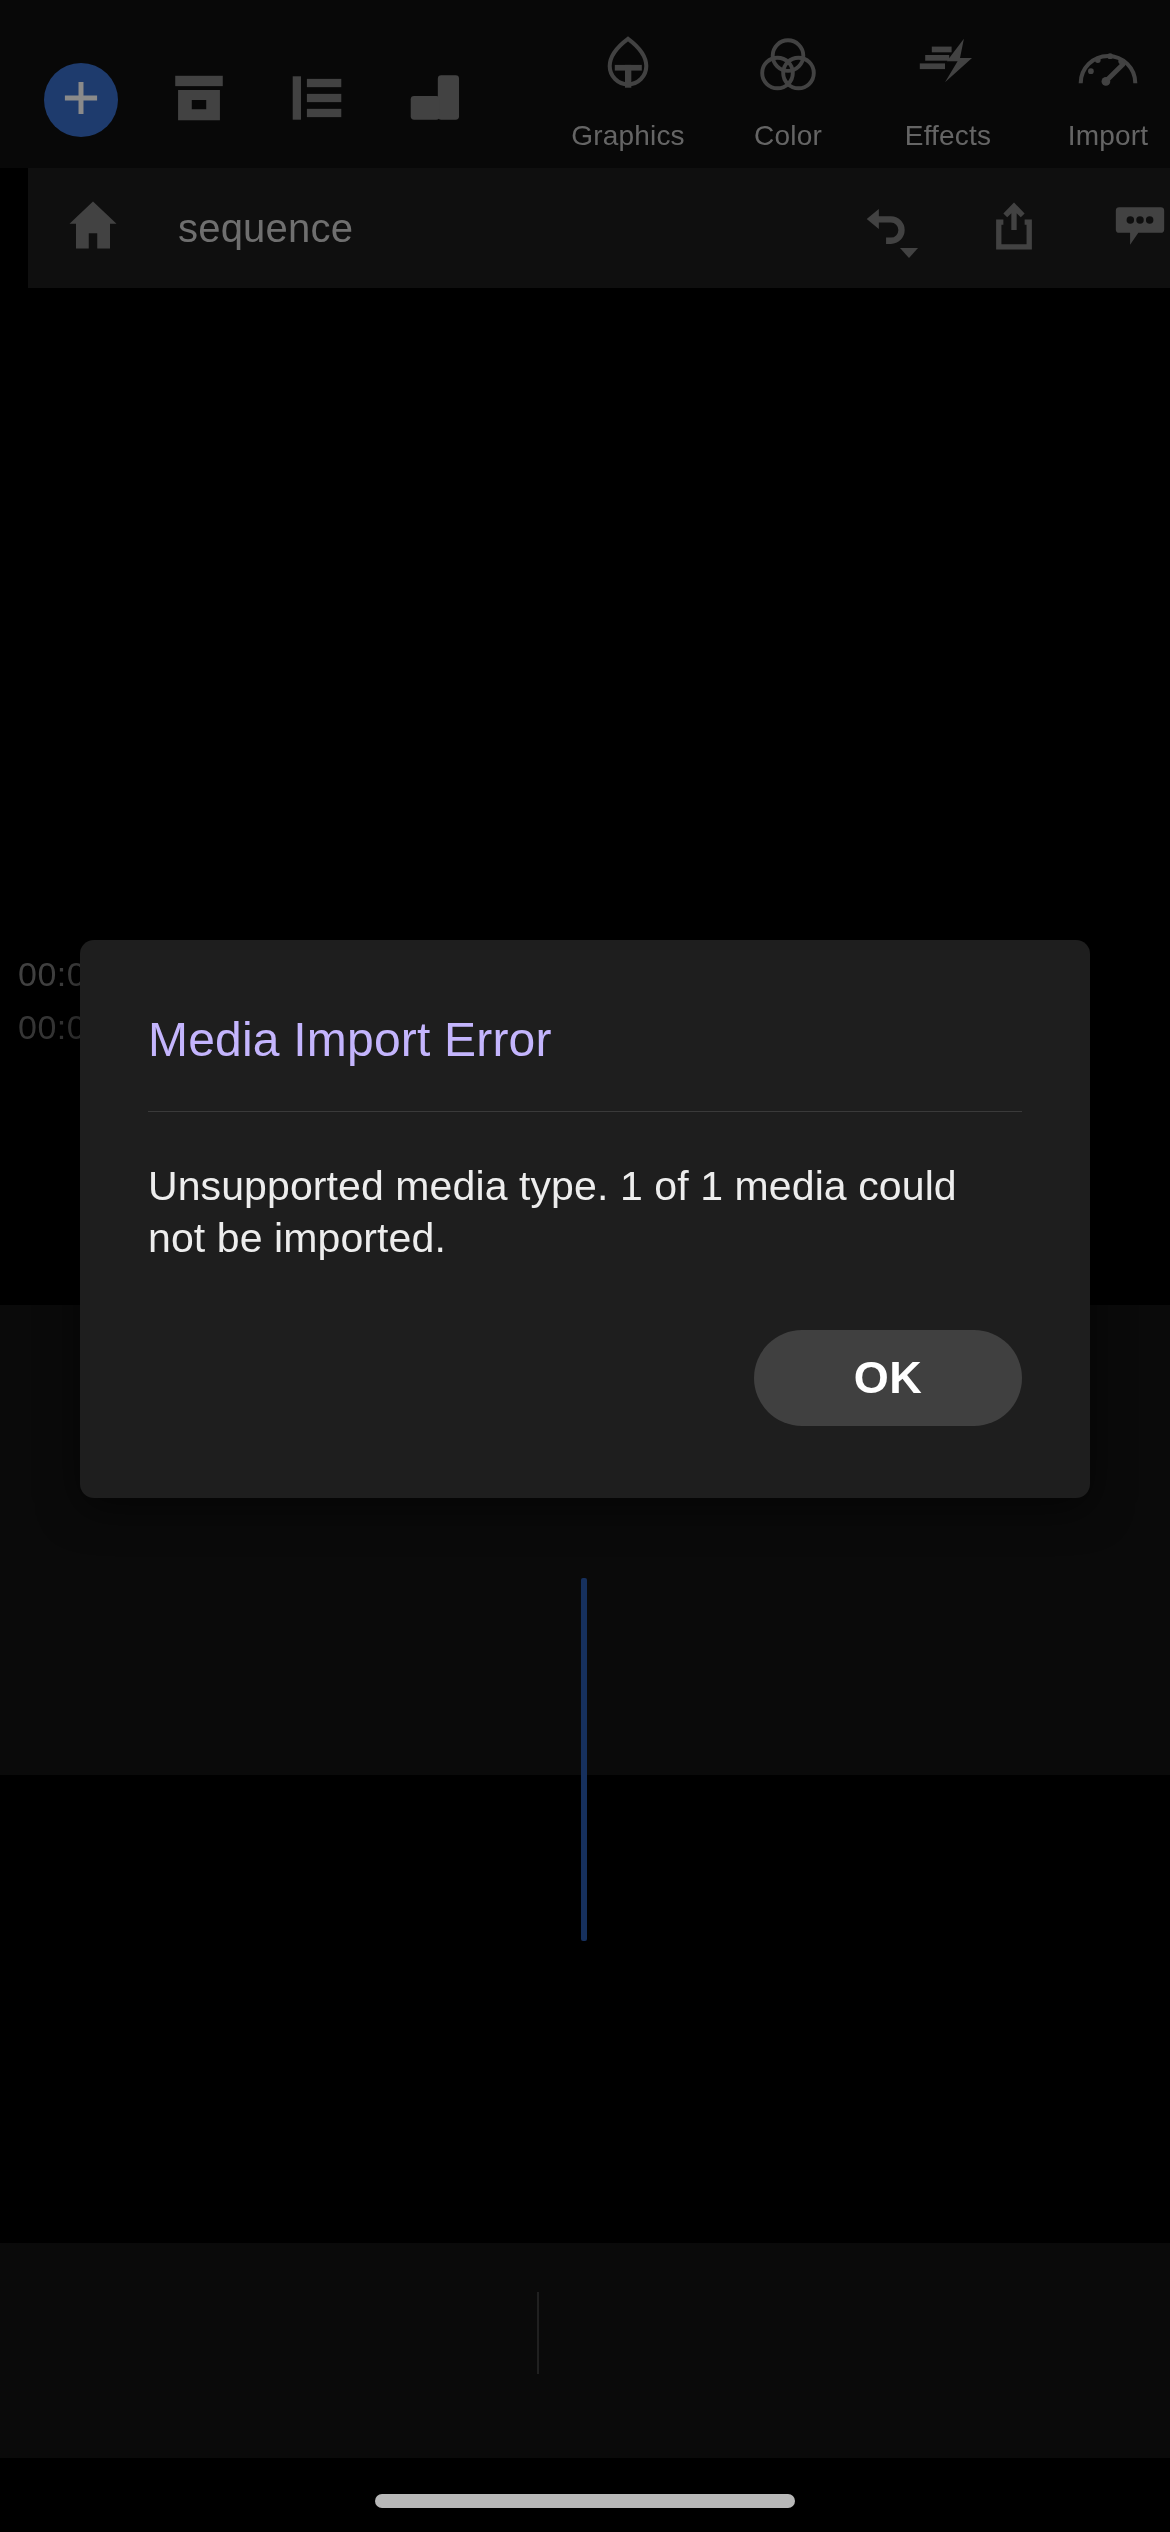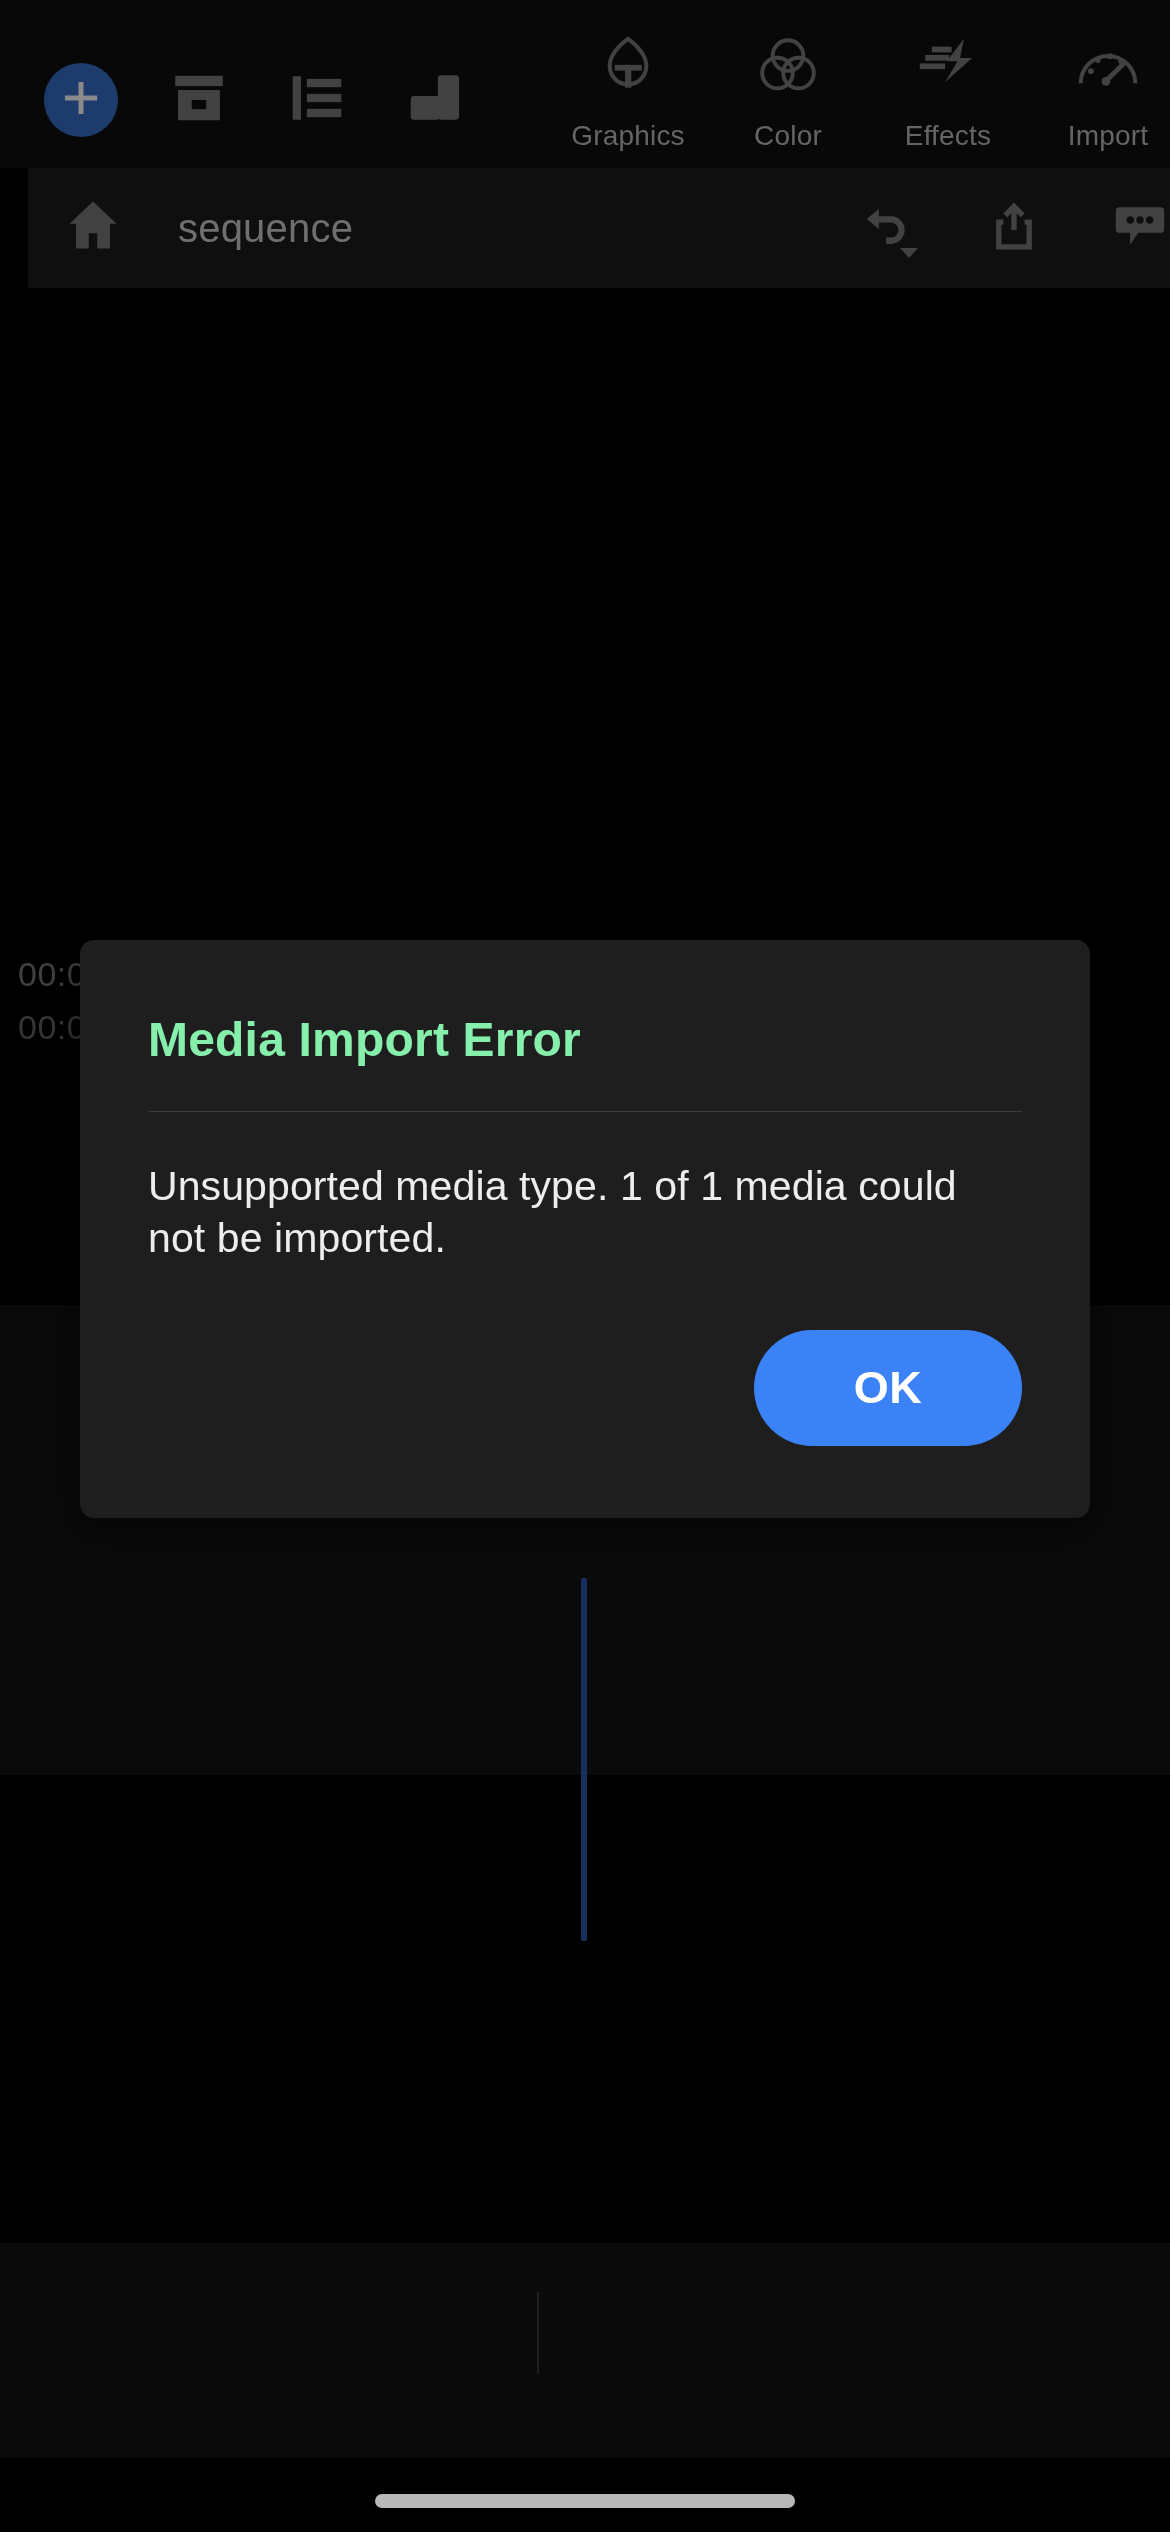--- a/index.html
+++ b/index.html
@@ -210,22 +210,22 @@
     left: 80px; top: 940px;
     width: 1010px;
     background: #1e1e1e;
     border-radius: 14px;
     z-index: 11;
     padding: 0 0 0 0;
     box-shadow: 0 10px 40px rgba(0,0,0,.55);
   }
   .dialog-title {
     font-size: 48px;
-    font-weight: bold;
-    color: #86efac;
+    font-weight: normal;
+    color: #c4b5fd;
     padding: 72px 33px 0 68px;
     letter-spacing: .2px;
   }
   .dialog-rule {
     height: 1px;
     background: #3a3a3a;
     margin: 44px 68px 0 68px;
   }
   .dialog-message {
     font-size: 41px;
@@ -234,23 +234,23 @@
     padding: 48px 108px 0 68px;
     letter-spacing: .1px;
   }
   .dialog-actions {
     display: flex;
     justify-content: flex-end;
     padding: 66px 68px 72px 68px;
   }
   .ok-button {
     min-width: 268px;
-    height: 116px;
+    height: 96px;
     border-radius: 62px;
-    background: #3b82f6;
+    background: #404040;
     color: #ffffff;
     font-size: 45px;
     font-weight: bold;
     border: none;
     display: flex;
     align-items: center;
     justify-content: center;
     letter-spacing: .5px;
     cursor: pointer;
     font-family: "Liberation Sans", sans-serif;

